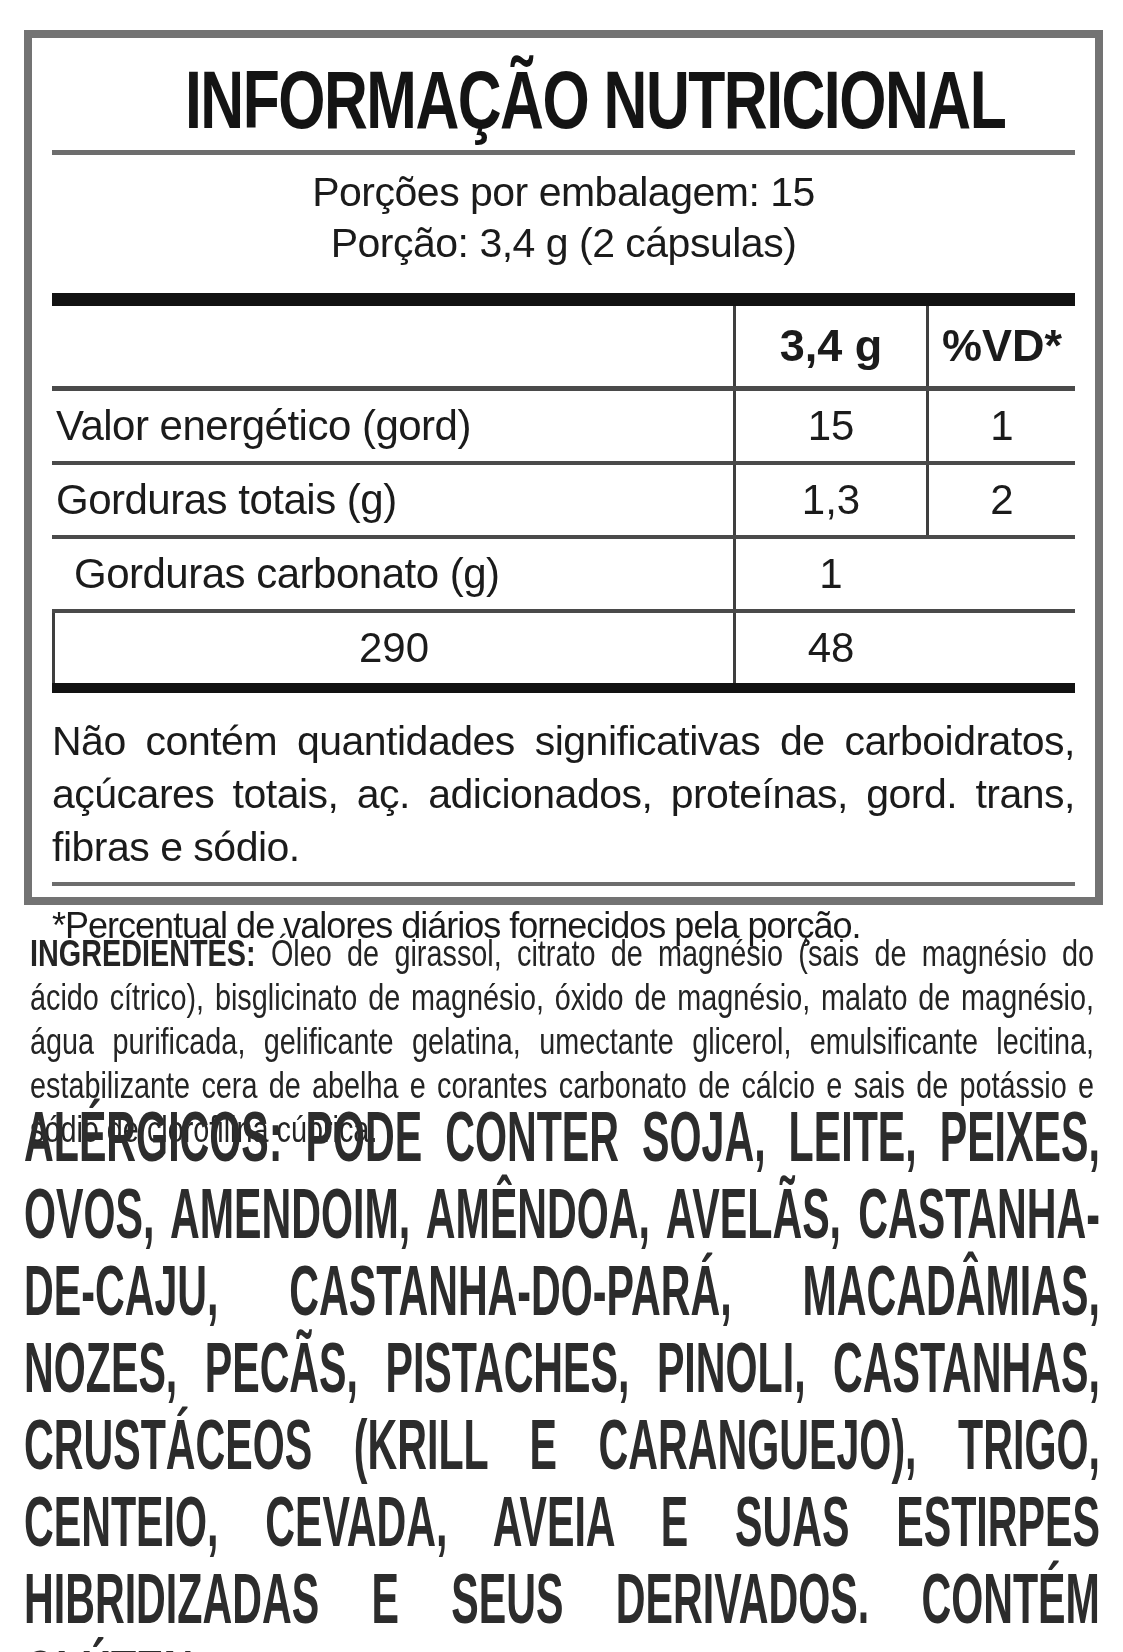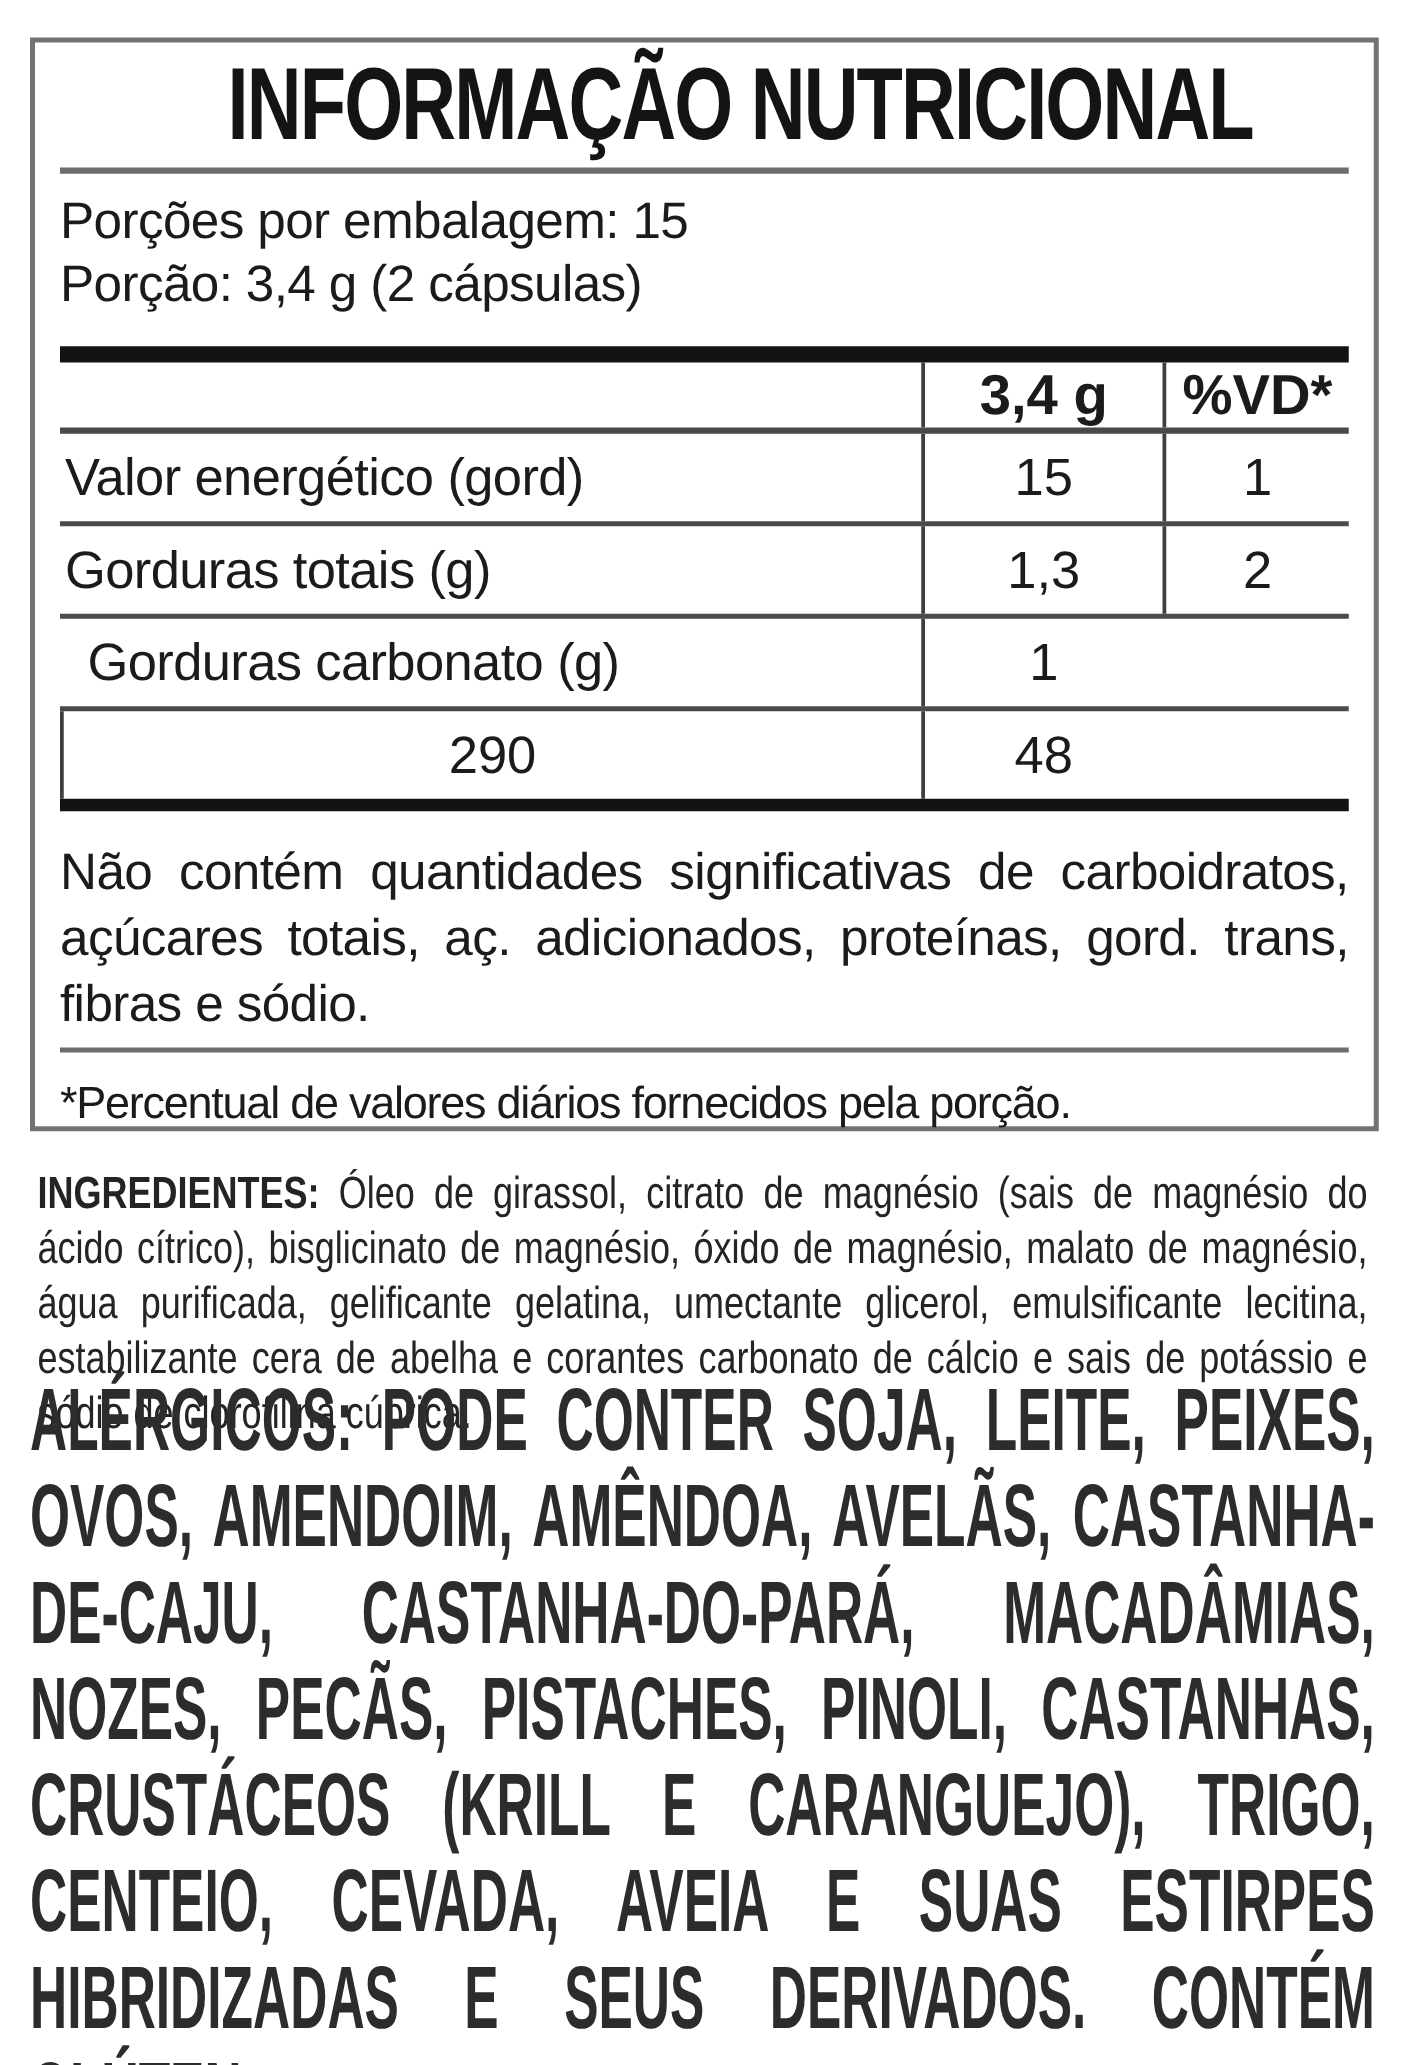--- a/index.html
+++ b/index.html
@@ -10,23 +10,23 @@
     font-family: "Liberation Sans", sans-serif;
     color: #1b1b1b;
   }
   .page { position: relative; width: 1123px; height: 1652px; }
 
   
   .nutri-box {
     position: absolute;
     left: 24px; top: 30px;
     width: 1079px; height: 875px;
-    border: 4px solid #737373;
+    border: 8px solid #737373;
     box-sizing: border-box;
-    padding: 0 20px;
+    padding: 12px 20px;
     background: #ffffff;
   }
 
   .title {
     display: block;
     margin-top: 6px;
     font-size: 82px;
     line-height: 88px;
     font-weight: bold;
     white-space: nowrap;
@@ -40,35 +40,36 @@
     height: 5px;
     background: #6d6d6d;
     margin-top: 6px;
   }
 
   .serving-line {
     margin: 0;
     font-size: 41px;
     line-height: 51px;
     letter-spacing: -0.5px;
+    text-align: center;
   }
   .serving-block { margin-top: 12px; }
 
   
   .nutri-table {
     margin-top: 24px;
     border-top: 13px solid #121212;
     border-bottom: 10px solid #121212;
   }
   .tr {
     display: grid;
     grid-template-columns: 1fr 193px 149px;
     align-items: stretch;
   }
-  .thead { height: 52px; }
+  .thead { height: 80px; }
   .tr-data { height: 70px; border-top: 4px solid #4a4a4a; }
   .thead + .tr-data { border-top: 5px solid #4a4a4a; }
   .cell {
     display: flex;
     align-items: center;
     box-sizing: border-box;
   }
   .cell-name {
     font-size: 42px;
     letter-spacing: -0.5px;

